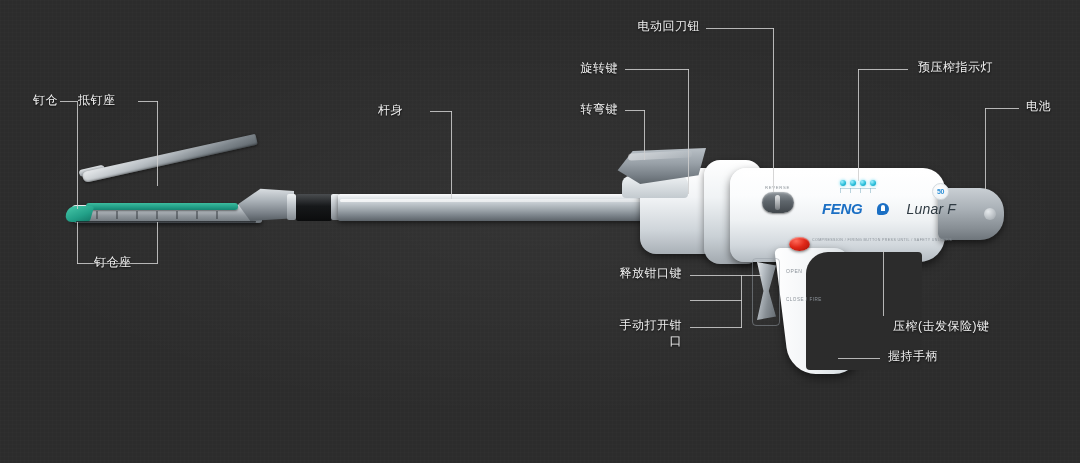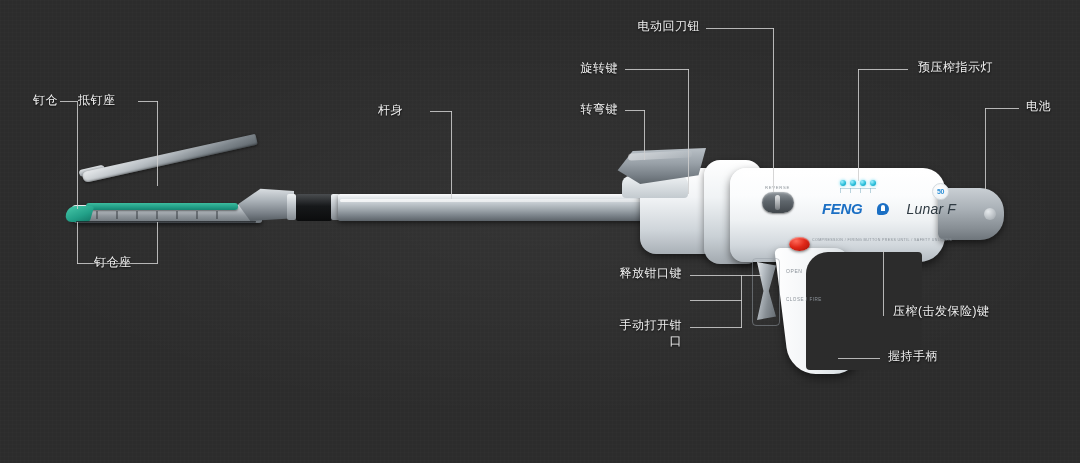--- a/index.html
+++ b/index.html
@@ -558,17 +558,17 @@
   <div class="label left" style="left:918px; top:59px;">预压榨指示灯</div>
 
   <div class="label left" style="left:1026px; top:98px;">电池</div>
 
   <div class="label right" style="left:500px; top:265px; width:182px;">释放钳口键</div>
 
 
   <div class="label right" style="left:500px; top:317px; width:182px;">手动打开钳
 口</div>
 
-  <div class="label left" style="left:893px; top:303px;">压榨(击发保险)键</div>
+  <div class="label left" style="left:893px; top:318px;">压榨(击发保险)键</div>
 
   <div class="label left" style="left:888px; top:348px;">握持手柄</div>
 
 </div>
 
 </body></html>

